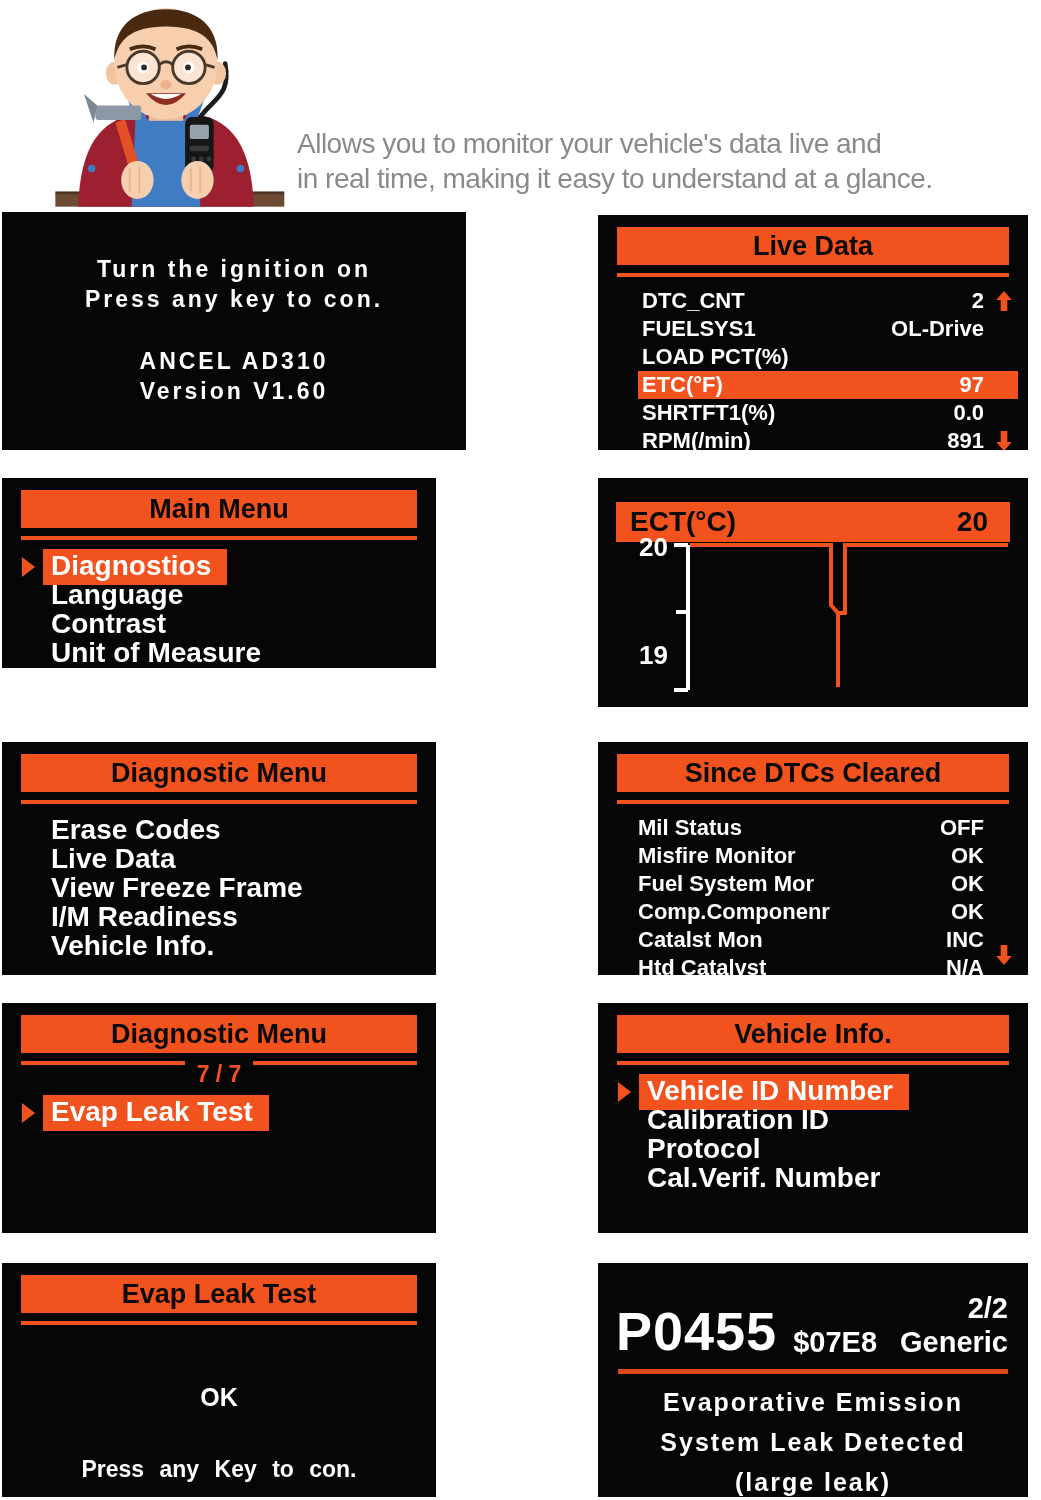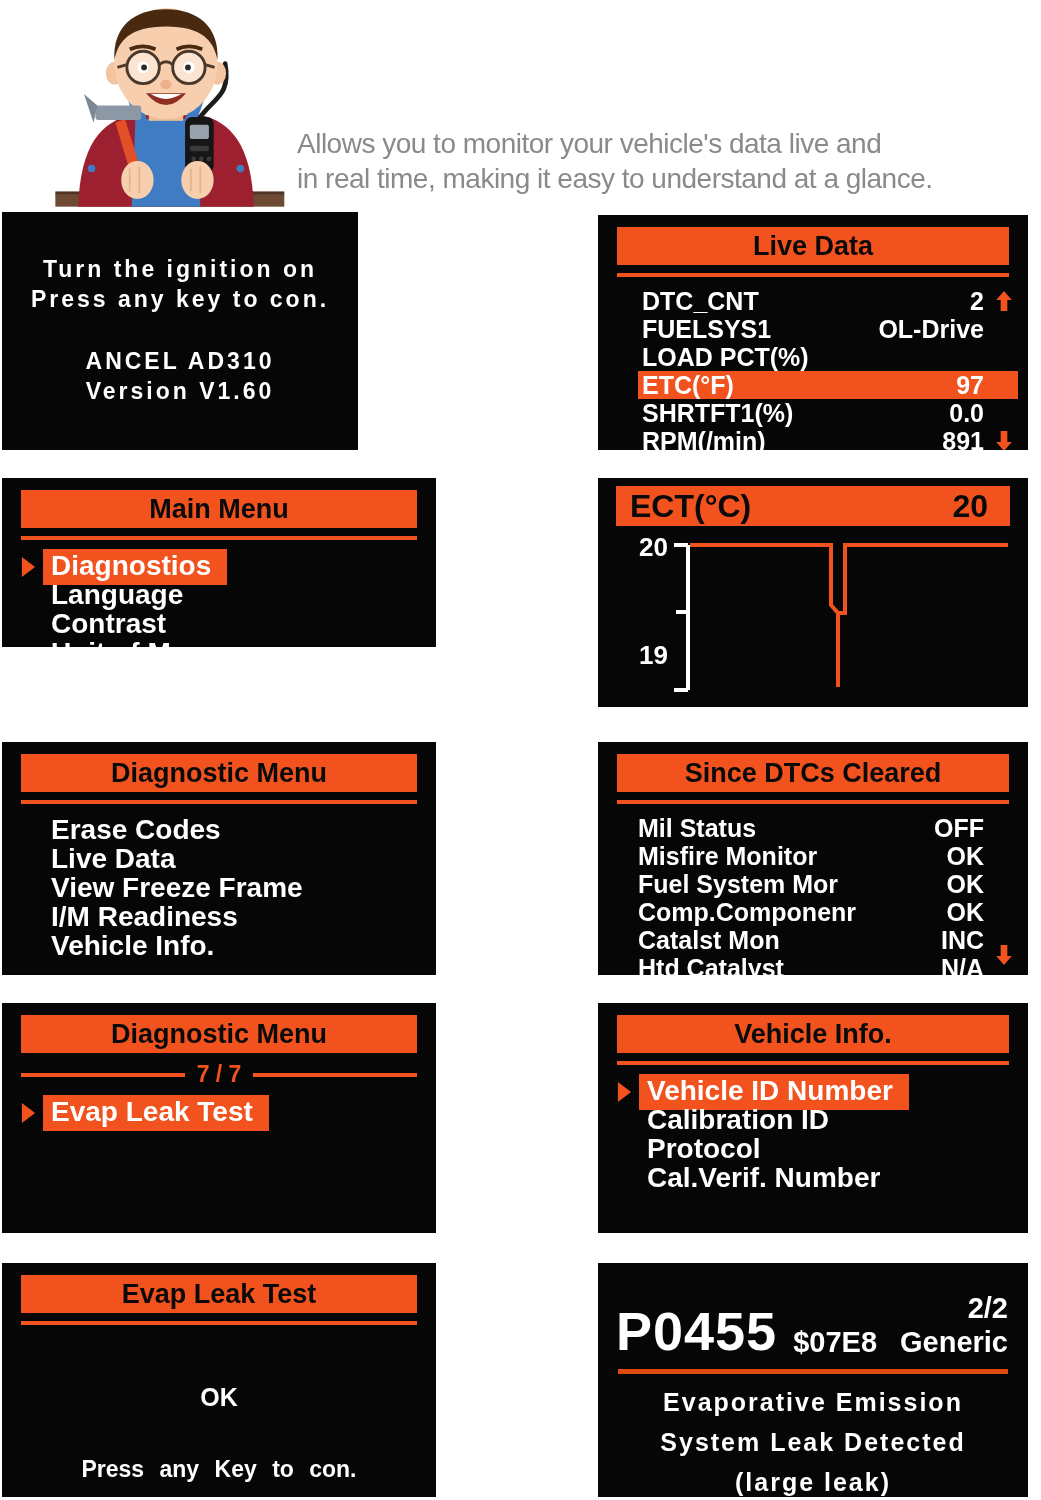--- a/index.html
+++ b/index.html
@@ -31,54 +31,54 @@
   .scr-rule{margin:8px 19px 0;height:4px;background:var(--orange);}
   
   .menu{margin-top:12px;}
   .mi{display:flex;align-items:center;height:29px;margin-left:18px;}
   .mi .cur{width:17px;height:22px;margin-right:6px;visibility:hidden;flex:none;}
   .mi.sel .cur{visibility:visible;}
   .mi .lbl{font-size:28px;padding:1px 16px 3px 8px;}
   .mi.sel .lbl{background:var(--orange);color:#fff;}
   
   .tbl{margin:10px 10px 0 40px;}
-  .tr{display:flex;align-items:center;height:28px;font-size:25px;}
+  .tr{display:flex;align-items:center;height:28px;font-size:22px;}
   .tr .l{flex:1;padding-left:4px;}
   .tr .v{text-align:right;padding-right:6px;}
   .tr .a{width:28px;flex:none;display:flex;justify-content:center;}
   .tr.sel{background:var(--orange);color:#fff;}
   .tr.sel .a{background:var(--screen);}
   .arrow-svg{width:16px;height:20px;}
   
   .boot{padding-top:42px;text-align:center;font-size:23px;letter-spacing:3px;line-height:30px;}
   .boot .brand{margin-top:32px;}
   
-  .pgind{display:flex;align-items:center;margin:8px 19px 0;color:var(--orange);}
+  .pgind{display:flex;align-items:flex-start;margin:8px 19px 0;color:var(--orange);}
   .pgind .ln{flex:1;height:4px;background:var(--orange);}
   .pgind .tx{padding:0 12px;font-size:23px;}
   
   .evap-ok{margin-top:58px;text-align:center;font-size:25px;}
   .evap-foot{position:absolute;left:0;right:0;bottom:14px;text-align:center;font-size:23px;word-spacing:9px;}
   
   .dtc-top{display:flex;align-items:flex-end;padding:28px 20px 0 18px;}
   .dtc-code{font-size:54px;line-height:56px;letter-spacing:1px;}
   .dtc-mod{font-size:29px;margin:2px 0 0 16px;}
   .dtc-right{margin-left:auto;text-align:right;font-size:29px;line-height:34px;}
   .dtc-rule{margin:10px 20px 0;height:5px;background:#e04a12;}
   .dtc-desc{margin-top:8px;text-align:center;font-size:25px;line-height:40px;letter-spacing:2px;}
   
-  .ect-hdr{margin:8px 18px 0;height:40px;background:var(--orange);color:#0a0a0a;
-    display:flex;align-items:center;font-size:32px;text-align:right;}
+  .ect-hdr{margin:24px 18px 0;height:40px;background:var(--orange);color:#0a0a0a;
+    display:flex;align-items:center;font-size:28px;text-align:right;}
   .ect-hdr .el{padding-left:14px;}
   .ect-hdr .ev{margin-left:auto;padding-right:22px;}
   .ect-svg{position:absolute;left:0;top:50px;width:430px;height:175px;}
   
-  #s-boot    {left:2px;  top:212px; width:356px;height:238px;}
+  #s-boot    {left:2px;  top:212px; width:464px;height:238px;}
   #s-livedata{left:598px;top:215px; width:430px;height:235px;}
-  #s-mainmenu{left:2px;  top:478px; width:434px;height:169px;}
+  #s-mainmenu{left:2px;  top:478px; width:434px;height:190px;}
   #s-ect     {left:598px;top:478px; width:430px;height:229px;}
   #s-diag    {left:2px;  top:742px; width:434px;height:233px;}
   #s-since   {left:598px;top:742px; width:430px;height:233px;}
   #s-diag7   {left:2px;  top:1003px;width:434px;height:230px;}
   #s-vinfo   {left:598px;top:1003px;width:430px;height:230px;}
   #s-evap    {left:2px;  top:1263px;width:434px;height:234px;}
   #s-dtc     {left:598px;top:1263px;width:430px;height:234px;}
 </style>
 </head>
 <body>

